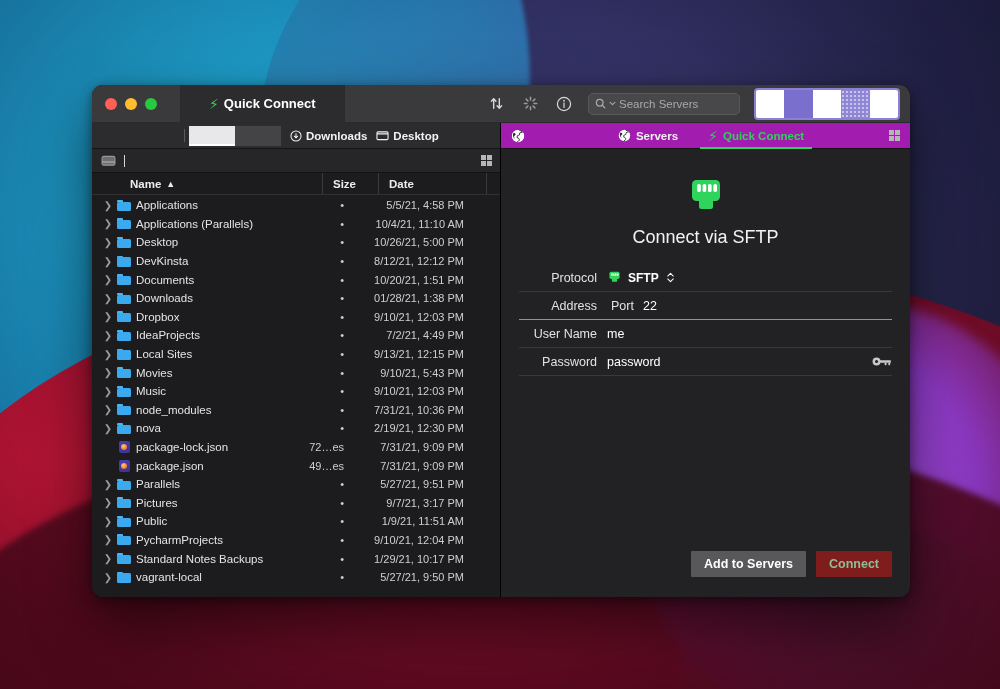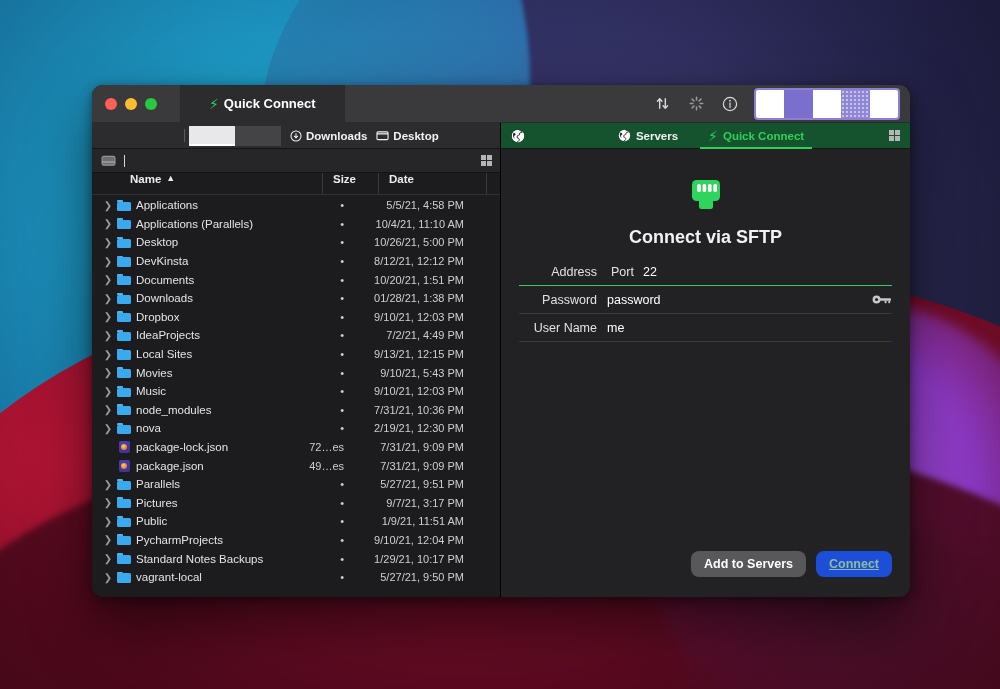--- a/index.html
+++ b/index.html
@@ -215,21 +215,21 @@
   .grid-icon i { width: 5px; height: 5px; background: #b6b6ba; display: block; }
 
   
   .col-head {
     height: 22px; flex: 0 0 22px;
     background: #1c1c1e;
     display: flex; align-items: center;
     font-size: 11.5px; font-weight: 700; color: #ececee;
     border-bottom: 1px solid #313134;
   }
-  .ch { display: flex; height: 100%; padding-left: 10px; border-left: 1px solid #3a3a3d; }
+  .ch { display: flex; align-items: center; height: 100%; padding-left: 10px; border-left: 1px solid #3a3a3d; }
   .ch:first-child { border-left: none; padding-left: 38px; }
   .ch-name { width: 230px; gap: 5px; }
   .ch-size { width: 56px; }
   .ch-date { width: 108px; }
   .ch-tail { flex: 1 1 auto; }
   .sort-caret { font-size: 9px; color: #ececee; }
 
   
   .file-list { flex: 1 1 auto; overflow: hidden; background: #1c1c1e; padding-top: 1px; }
   .row {
@@ -265,21 +265,21 @@
   }
   .jsonfile::after {
     content: ""; position: absolute; left: 2.5px; top: 3px;
     width: 6px; height: 6px; border-radius: 50%;
     background: radial-gradient(circle at 40% 35%, #ffd25e 0%, #f5853f 55%, #e0552c 100%);
   }
 
   
   .rtabs {
     height: 26px; flex: 0 0 26px;
-    background: #14532d;
+    background: #a21caf;
     display: flex; align-items: center;
     padding: 0 10px;
     border-bottom: 1px solid #151517;
     position: relative;
   }
   .globe-btn { width: 22px; display: flex; align-items: center; justify-content: flex-start; }
   .rtab {
     display: flex; align-items: center; gap: 5px;
     font-size: 11.5px; font-weight: 700;
     color: #f0f0f2;
@@ -302,22 +302,22 @@
     display: flex; flex-direction: column;
     min-height: 0;
   }
   .hero { text-align: center; }
   .plug {
     width: 40px; height: 40px;
     margin: 0 auto 12px auto;
     display: block;
   }
   .hero-title {
-    font-size: 18px; font-weight: 700; color: #f2f2f4;
-    margin-bottom: 10px;
+    font-size: 18px; font-weight: 400; color: #f2f2f4;
+    margin-bottom: 16px;
   }
 
   .frow {
     display: flex; align-items: center;
     min-height: 28px;
     border-bottom: 1px solid #39393c;
     font-size: 12.5px;
   }
   .flabel {
     width: 88px; text-align: right; padding-right: 10px;
@@ -333,27 +333,27 @@
   .gap-row { height: 16px; }
 
   .actions {
     margin-top: auto;
     padding: 0 0 20px 0;
     display: flex; justify-content: flex-end; gap: 10px;
   }
   .btn {
     font-size: 12.5px; font-weight: 700;
     padding: 6px 13px;
-    border-radius: 8px;
+    border-radius: 1px;
     border: none;
     white-space: nowrap;
     font-family: inherit;
   }
   .btn-secondary { background: #58585b; color: #ffffff; }
-  .btn-primary   { background: #1d4ed8; color: #8fbd99; text-decoration: underline; }
+  .btn-primary   { background: #7f1d1d; color: #8fbd99; }
 </style>
 </head>
 <body>
 
 <div id="desktop">
   <div class="wp wp-base"></div>
   <div class="wp wp-teal"></div>
   <div class="wp wp-arc"></div>
   <div class="wp wp-red"></div>
   <div class="wp wp-violet"></div>
@@ -399,20 +399,30 @@
           </svg>
         </span>
         <span class="tb-icon">
           <svg width="16" height="16" viewBox="0 0 16 16" fill="none" stroke="currentColor" stroke-width="1.2">
             <circle cx="8" cy="8" r="6.6"></circle>
             <circle cx="8" cy="4.7" r="0.85" fill="currentColor" stroke="none"></circle>
             <path d="M8 6.9v4.6" stroke-linecap="round"></path>
           </svg>
         </span>
 
+        <div class="search-box">
+          <svg width="11" height="11" viewBox="0 0 14 14" fill="none" stroke="currentColor" stroke-width="1.6">
+            <circle cx="6" cy="6" r="4.2"></circle>
+            <path d="M9.2 9.2L12.5 12.5" stroke-linecap="round"></path>
+          </svg>
+          <svg width="7" height="7" viewBox="0 0 10 10" fill="none" stroke="currentColor" stroke-width="1.5">
+            <path d="M1.5 3.3L5 6.7L8.5 3.3" stroke-linecap="round" stroke-linejoin="round"></path>
+          </svg>
+          <span class="ph">Search Servers</span>
+        </div>
 
         <div class="seg-placeholder">
           <span class="seg white"></span>
           <span class="seg purple"></span>
           <span class="seg white"></span>
           <span class="seg dots"></span>
           <span class="seg white"></span>
         </div>
       </div>
     </div>
@@ -734,46 +744,64 @@
               <rect x="6" y="5" width="28" height="21" rx="4.5" fill="#2fd45c"></rect>
               <rect x="13" y="24" width="14" height="10" rx="2.5" fill="#2fd45c"></rect>
               <rect x="11.2" y="9" width="3.6" height="8" rx="1.6" fill="#ffffff"></rect>
               <rect x="16.6" y="9" width="3.6" height="8" rx="1.6" fill="#ffffff"></rect>
               <rect x="22" y="9" width="3.6" height="8" rx="1.6" fill="#ffffff"></rect>
               <rect x="27.4" y="9" width="3.6" height="8" rx="1.6" fill="#ffffff"></rect>
             </svg>
             <div class="hero-title">Connect via SFTP</div>
           </div>
 
+          <div class="frow">
+            <span class="flabel">Protocol</span>
+            <span class="proto-chip">
+              <svg width="15" height="13" viewBox="0 0 40 36">
+                <rect x="6" y="2" width="28" height="20" rx="4.5" fill="#2fd45c"></rect>
+                <rect x="13" y="20" width="14" height="10" rx="2.5" fill="#2fd45c"></rect>
+                <rect x="11.2" y="6" width="3.6" height="7.5" rx="1.6" fill="#ffffff"></rect>
+                <rect x="16.6" y="6" width="3.6" height="7.5" rx="1.6" fill="#ffffff"></rect>
+                <rect x="22" y="6" width="3.6" height="7.5" rx="1.6" fill="#ffffff"></rect>
+                <rect x="27.4" y="6" width="3.6" height="7.5" rx="1.6" fill="#ffffff"></rect>
+              </svg>
+              <span class="proto-name">SFTP</span>
+              <svg width="11" height="13" viewBox="0 0 12 16" fill="none" stroke="#ffffff" stroke-width="1.3" stroke-linecap="round" stroke-linejoin="round">
+                <path d="M2.6 6.2L6 2.8l3.4 3.4"></path>
+                <path d="M2.6 9.8L6 13.2l3.4-3.4"></path>
+              </svg>
+            </span>
+          </div>
 
           <div class="frow focused">
             <span class="flabel">Address</span>
             <span class="port-label">Port</span>
             <span class="port-value">22</span>
+          </div>
+
+          <div class="frow">
+            <span class="flabel">User Name</span>
+            <span class="fvalue">me</span>
           </div>
 
           <div class="frow">
             <span class="flabel">Password</span>
             <span class="fvalue">password</span>
             <span class="key-icon">
               <svg width="20" height="11" viewBox="0 0 22 12" fill="#c8c8cc">
                 <circle cx="5" cy="6" r="4.4"></circle>
                 <circle cx="5" cy="6" r="1.7" fill="#222225"></circle>
                 <rect x="8.4" y="4.6" width="12.4" height="2.8" rx="0.6"></rect>
                 <rect x="14" y="7.4" width="1.9" height="2.7" rx="0.5"></rect>
                 <rect x="18" y="7.4" width="1.9" height="2.7" rx="0.5"></rect>
               </svg>
             </span>
           </div>
 
-          <div class="frow">
-            <span class="flabel">User Name</span>
-            <span class="fvalue">me</span>
-          </div>
-
           <div class="gap-row"></div>
 
 
           <div class="actions">
             <button class="btn btn-secondary">Add to Servers</button>
             <button class="btn btn-primary">Connect</button>
           </div>
         </div>
       </div>
     </div>

